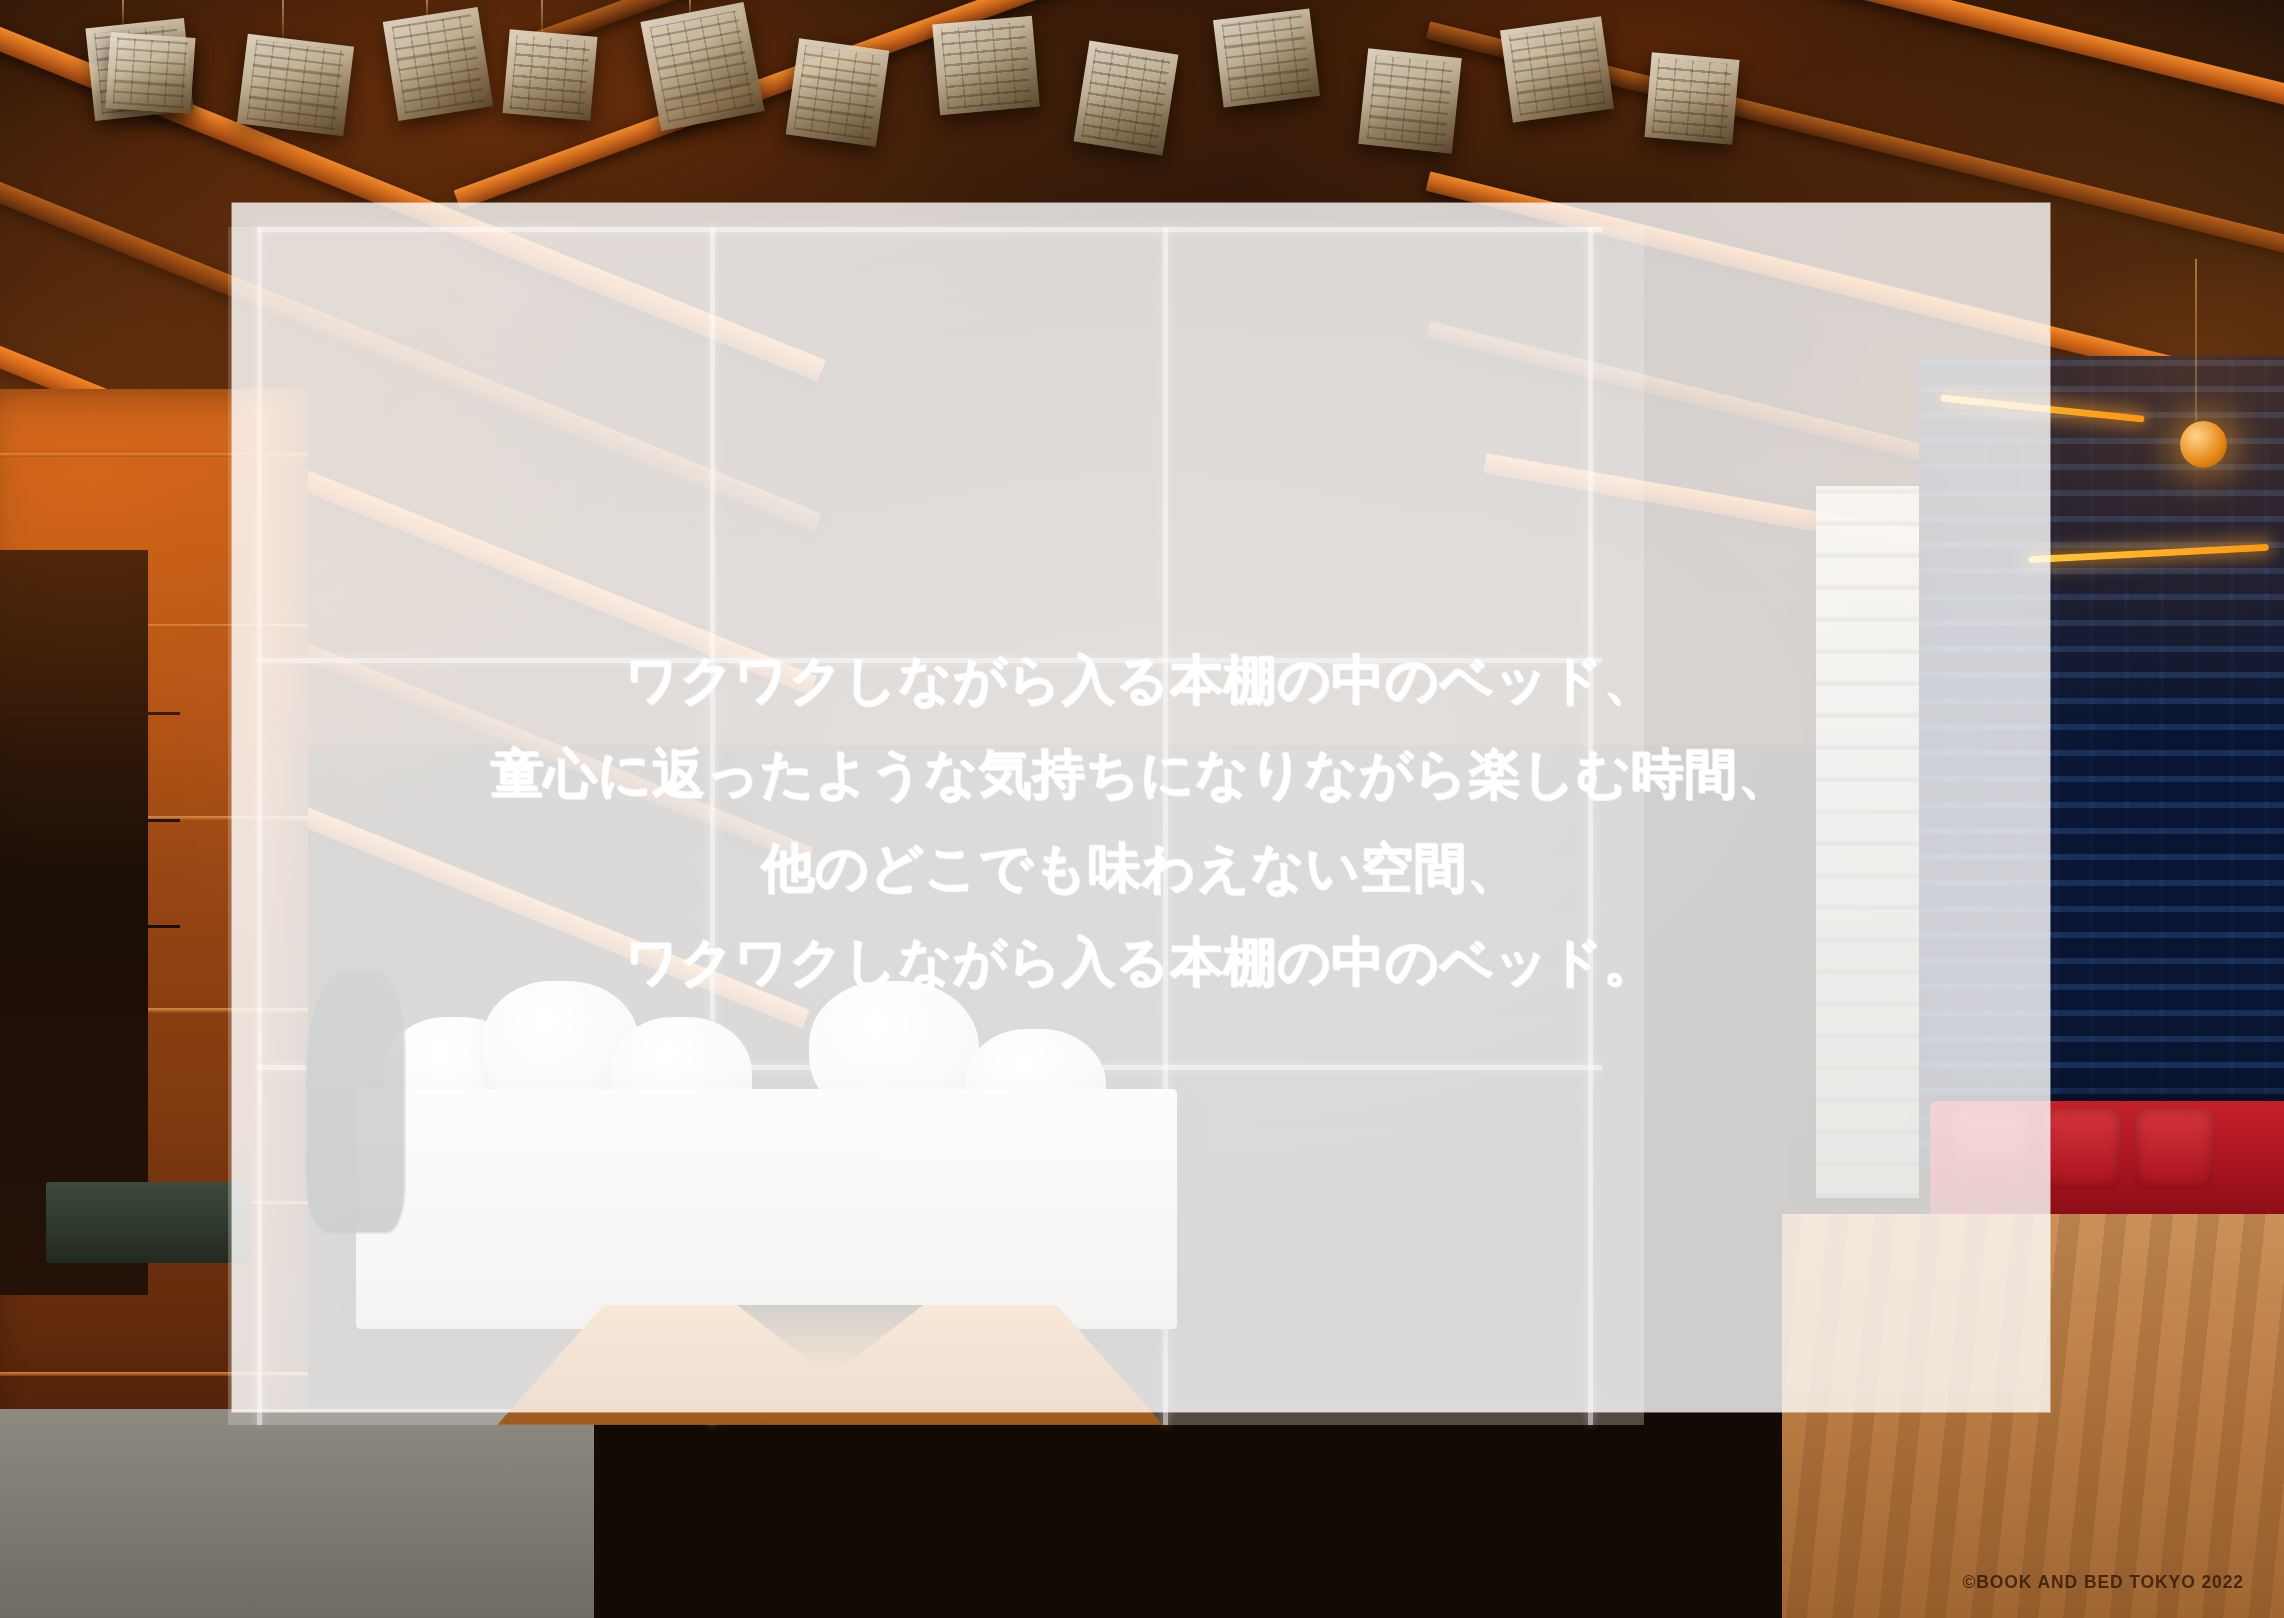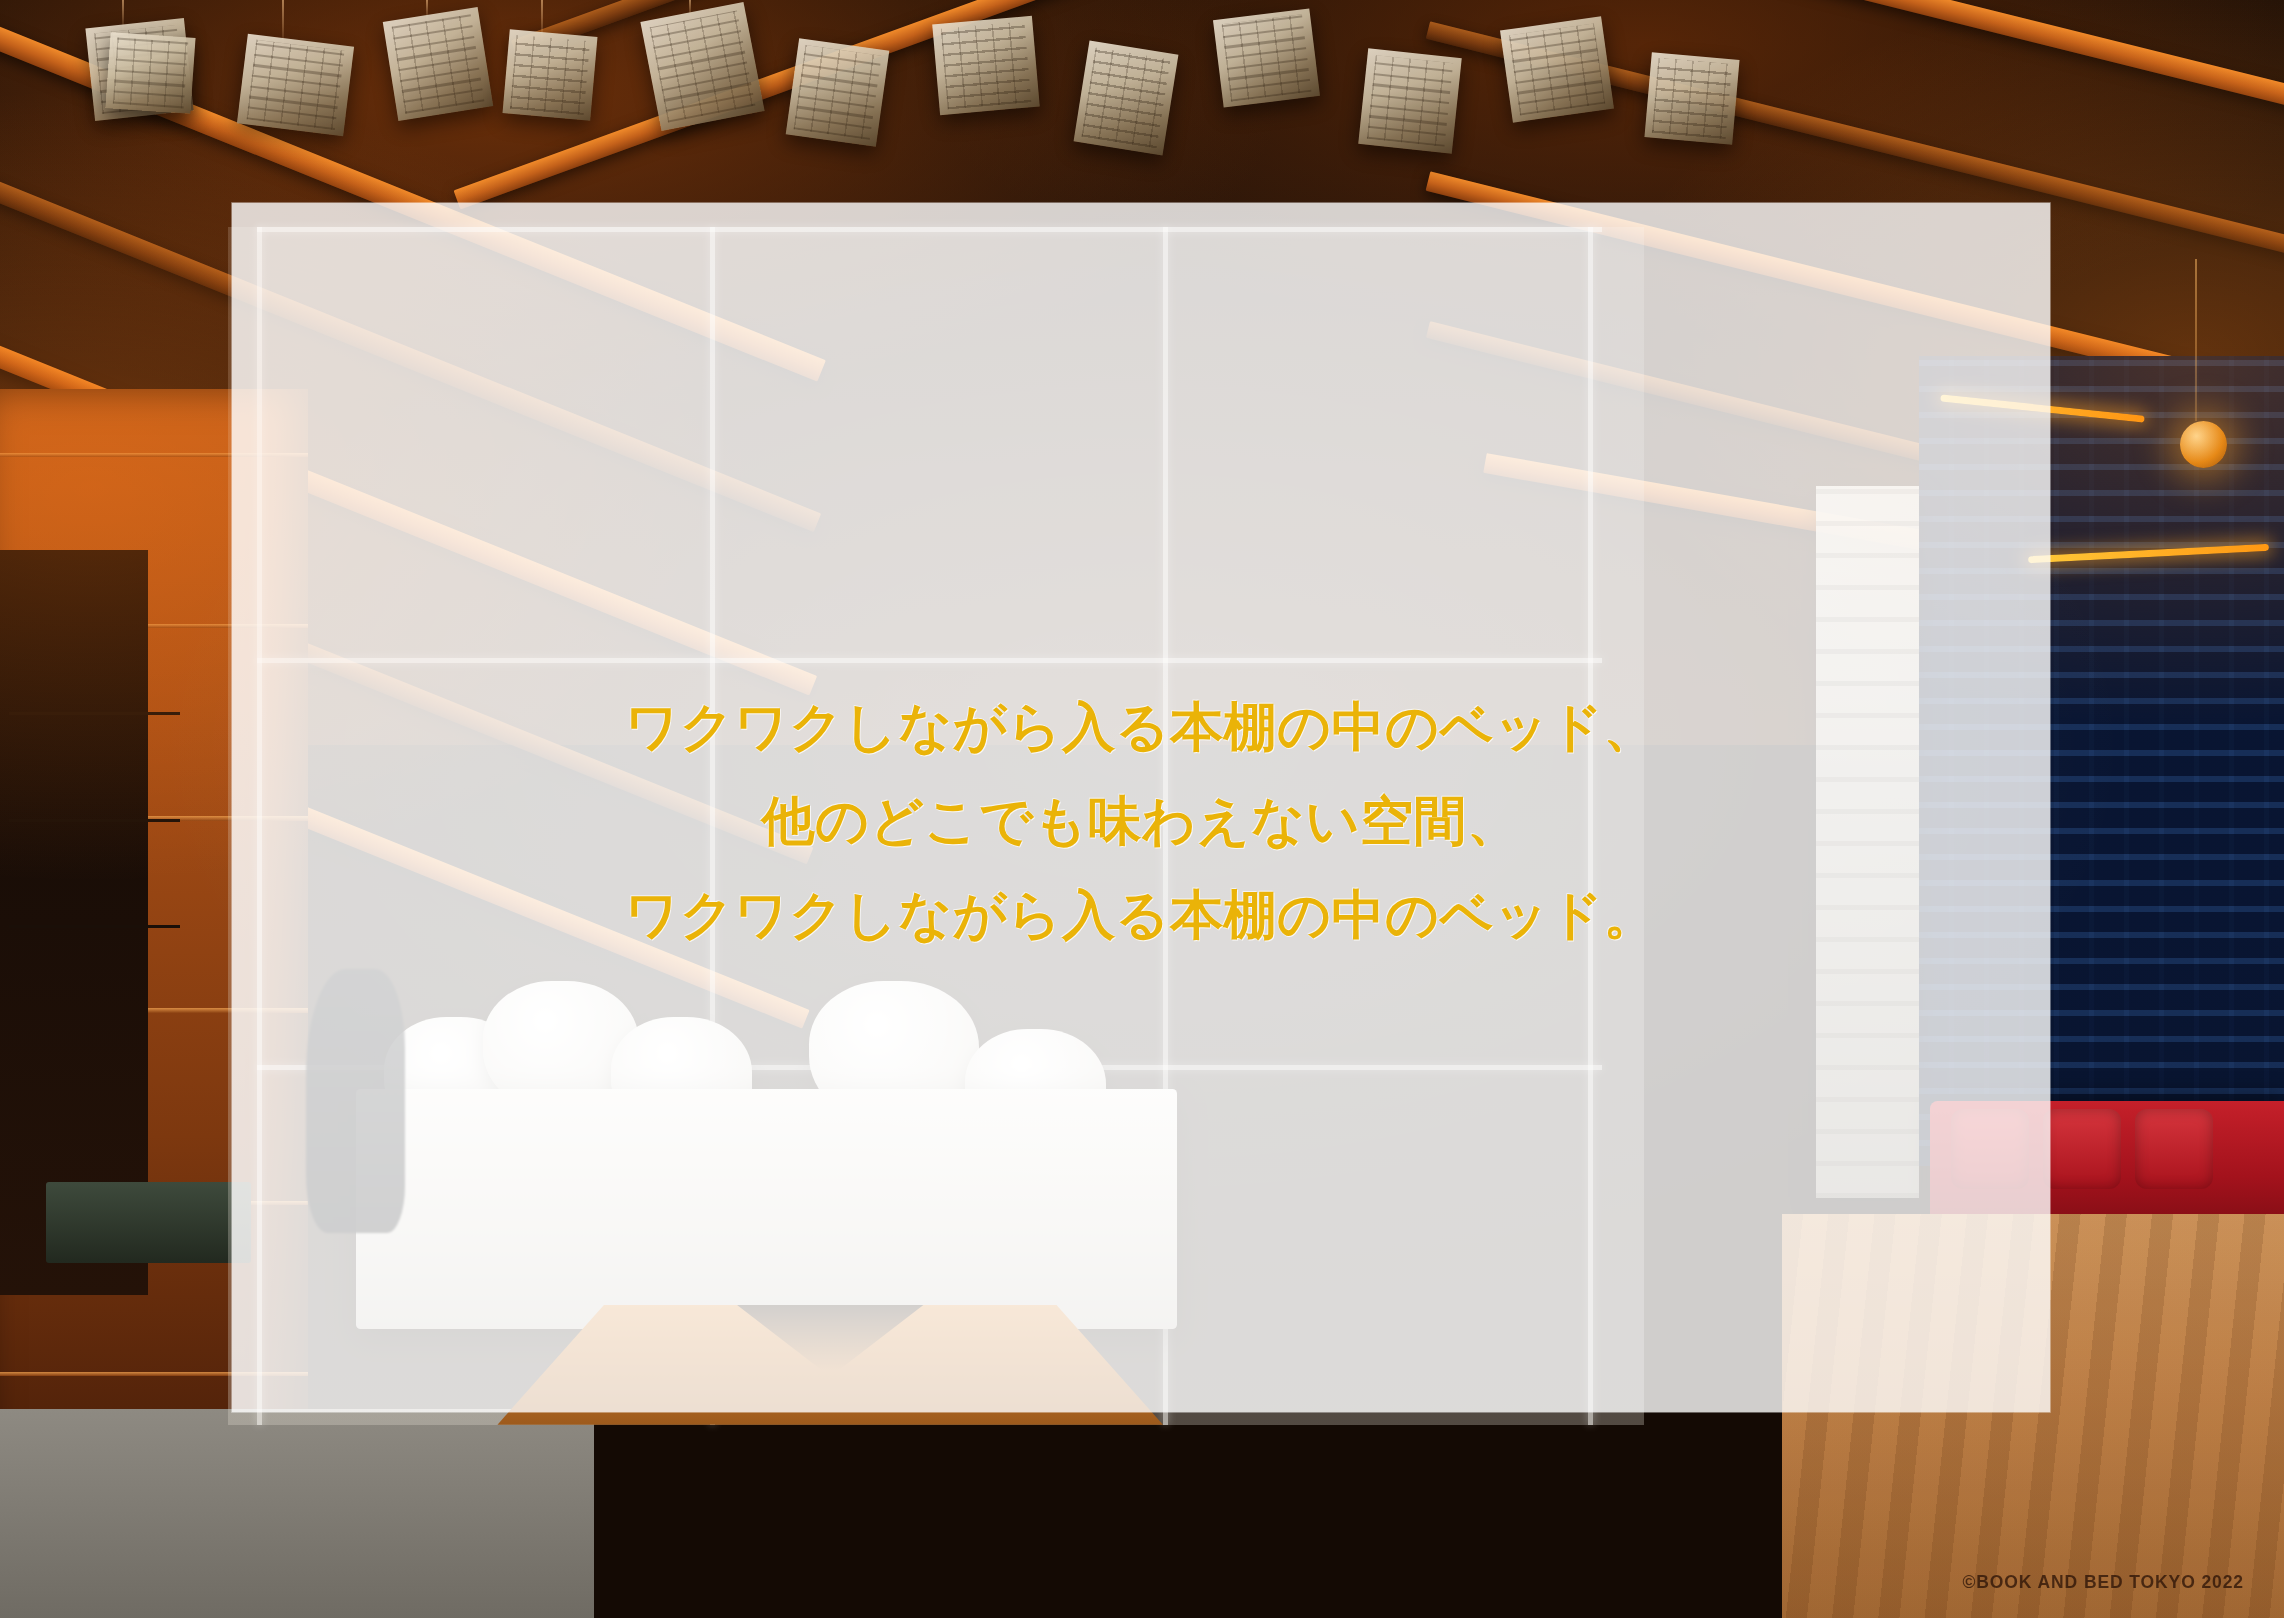--- a/index.html
+++ b/index.html
@@ -217,21 +217,21 @@
     height: 1209px;
     display: flex;
     flex-direction: column;
     align-items: center;
     justify-content: center;
     gap: 0;
     padding-top: 26px;
     box-sizing: border-box;
   }
   .msg-line {
-    color: #eab308;
+    color: #ffffff;
     font-weight: 700;
     font-size: 53px;
     line-height: 94px;
     letter-spacing: 0.4px;
     white-space: nowrap;
     text-align: right;
     text-shadow:
        0 0 1.5px rgba(255,255,255,.95),
        0.8px 0.8px 0 rgba(255,255,255,.75),
       -0.8px -0.8px 0 rgba(255,255,255,.6);
@@ -342,20 +342,21 @@
     </div>
     <div class="wood-floor"></div>
 
     <div class="grade"></div>
   </div>
 
   <div id="overlay-panel"></div>
 
   <div id="message-block">
     <div class="msg-line">ワクワクしながら入る本棚の中のベッド、</div>
+    <div class="msg-line">童心に返ったような気持ちになりながら楽しむ時間、</div>
     <div class="msg-line">他のどこでも味わえない空間、</div>
     <div class="msg-line">ワクワクしながら入る本棚の中のベッド。</div>
   </div>
 
   <div id="copyright">©BOOK AND BED TOKYO 2022</div>
 
 </div>
 
 
 </body></html>

